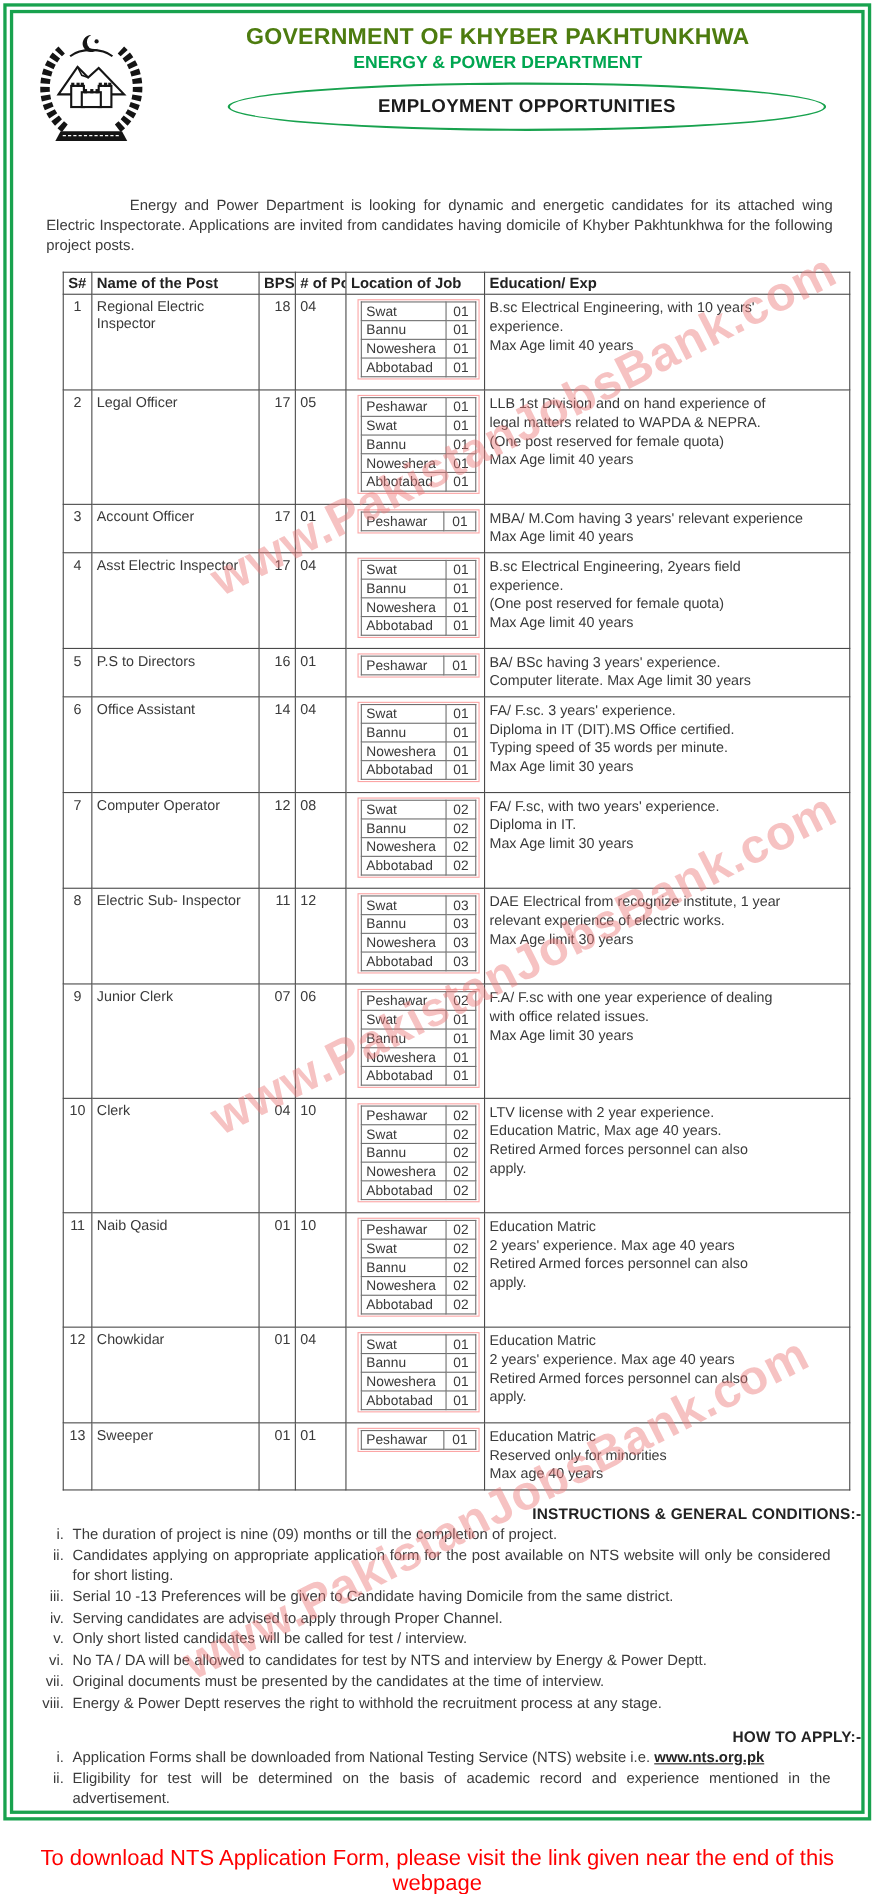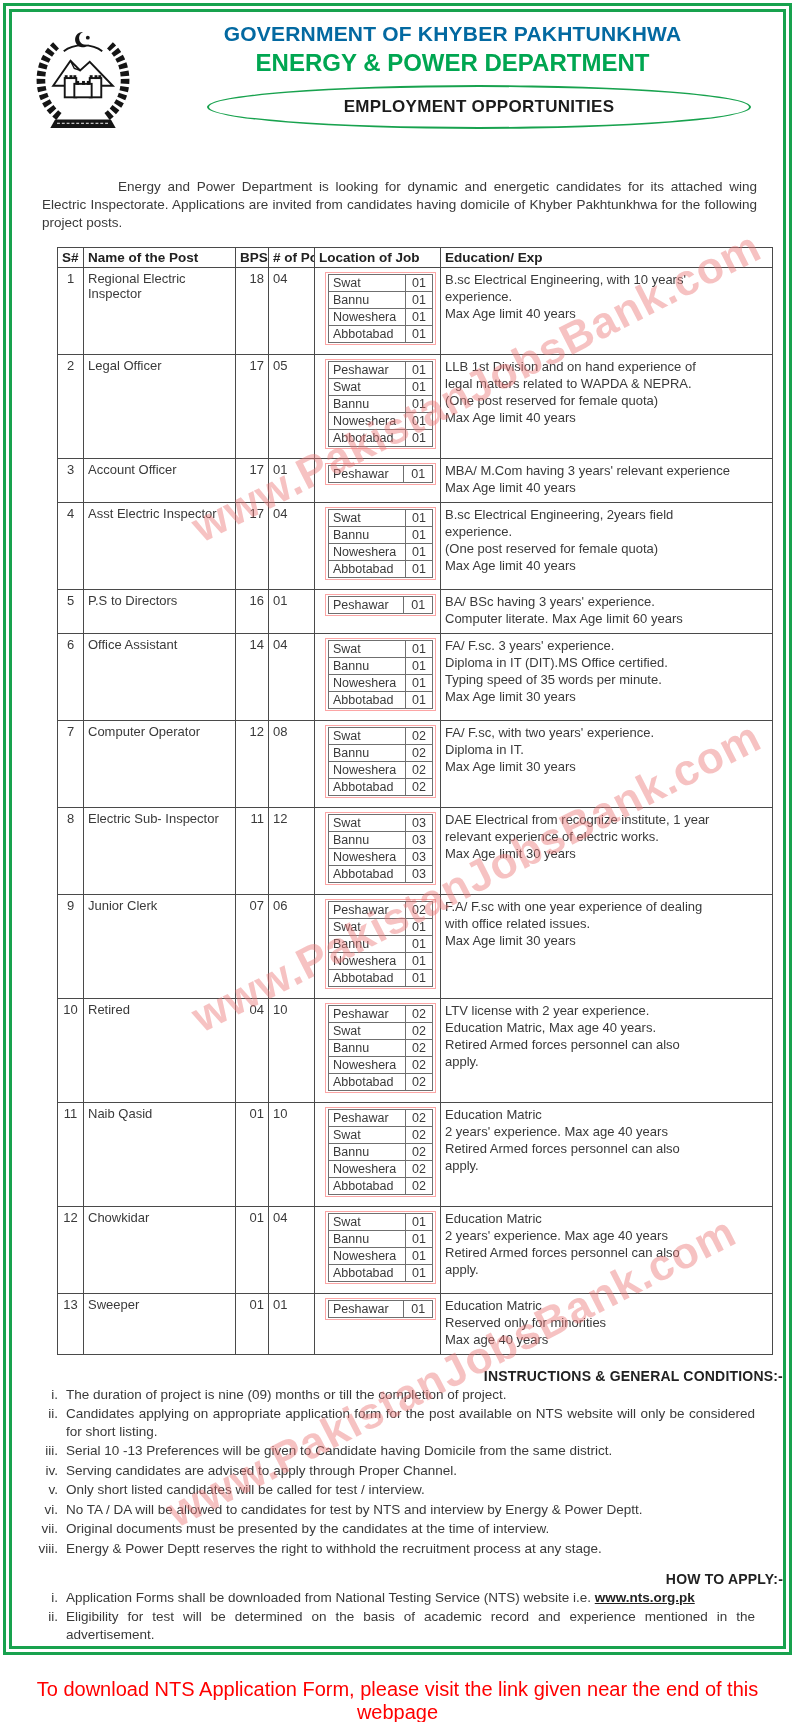--- a/index.html
+++ b/index.html
@@ -14,22 +14,22 @@
     border:3px solid #18a24e;
   }
   .frame-inner{
     position:absolute;left:3px;top:3px;right:3px;bottom:3px;
     border:3px solid #18a24e;background:#fff;overflow:hidden;
   }
   
   .header{position:relative;height:148px;}
   .logo{position:absolute;left:18px;top:8px;width:106px;height:100px;}
   .titles{margin:10px 20px 0 130px;text-align:center;}
-  .title1{font-size:21px;font-weight:bold;color:#0369a1;letter-spacing:.2px;}
-  .title2{font-size:24px;font-weight:bold;color:#00a651;margin-top:3px;}
+  .title1{font-size:21px;font-weight:bold;color:#4d7c0f;letter-spacing:.2px;}
+  .title2{font-size:16px;font-weight:bold;color:#00a651;margin-top:3px;}
   .banner-oval{
     width:540px;height:40px;margin:8px 0 0 195px;
     border:2px solid #18a24e;border-radius:50%;
     display:flex;align-items:center;justify-content:center;
   }
   .banner-oval span{font-size:17px;font-weight:bold;color:#1c1c1c;letter-spacing:.3px;}
   
   .intro{
     margin:8px 26px 0 30px;font-size:13.5px;line-height:1.35;
     text-align:justify;text-indent:76px;color:#3a3a3a;
@@ -303,21 +303,21 @@
                     <tr>
                       <td class="loc-name">Peshawar</td>
                       <td class="loc-count">01</td>
                     </tr>
                   </tbody>
             </table>
           </span>
         </td>
         <td class="c-edu">
               <div class="edu-line">BA/ BSc having 3 years' experience.</div>
-              <div class="edu-line">Computer literate. Max Age limit 60 years</div>
+              <div class="edu-line">Computer literate. Max Age limit 30 years</div>
             </td>
       </tr>
 
       <tr>
         <td class="c-serial">6</td>
         <td>Office Assistant</td>
         <td class="c-bps">14</td>
         <td class="c-posts">04</td>
         <td>
           <span class="loc-wrap">
@@ -458,21 +458,21 @@
         </td>
         <td class="c-edu">
               <div class="edu-line">F.A/ F.sc with one year experience of dealing</div>
               <div class="edu-line">with office related issues.</div>
               <div class="edu-line">Max Age limit 30 years</div>
             </td>
       </tr>
 
       <tr>
         <td class="c-serial">10</td>
-        <td>Retired</td>
+        <td>Clerk</td>
         <td class="c-bps">04</td>
         <td class="c-posts">10</td>
         <td>
           <span class="loc-wrap">
             <table class="loc">
               <tbody>
                     <tr>
                       <td class="loc-name">Peshawar</td>
                       <td class="loc-count">02</td>
                     </tr>

